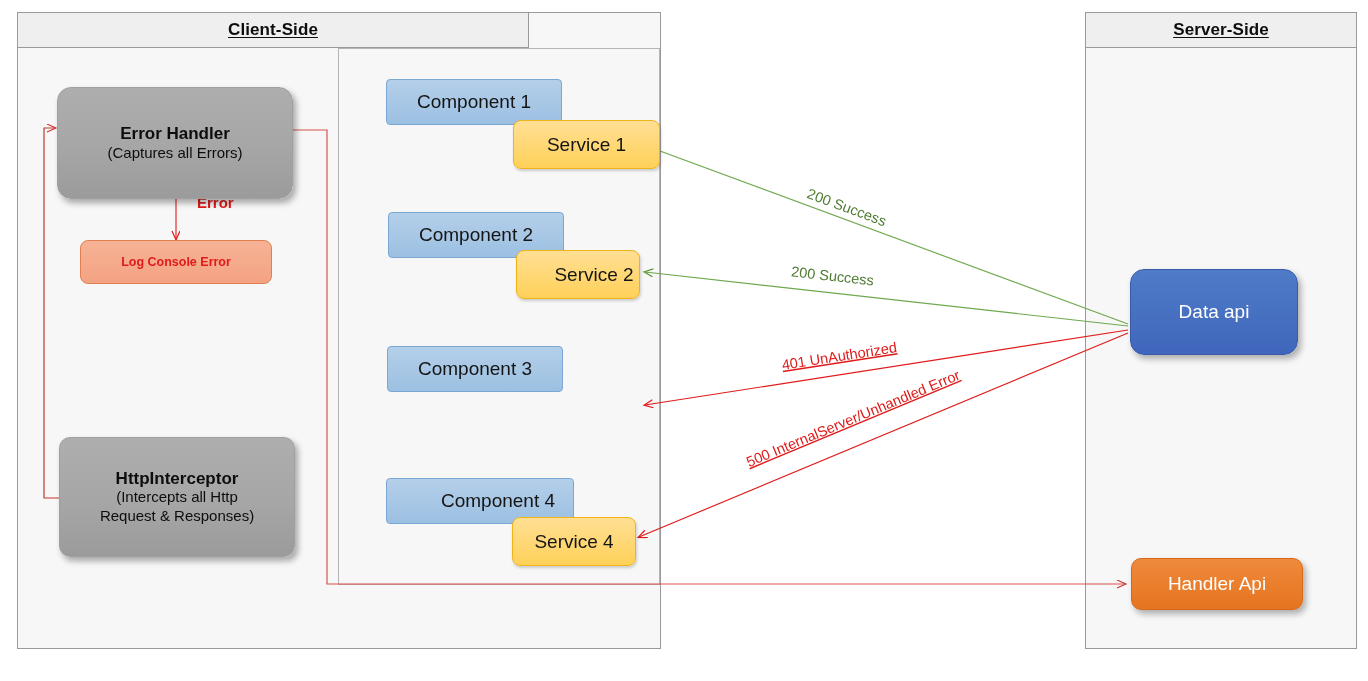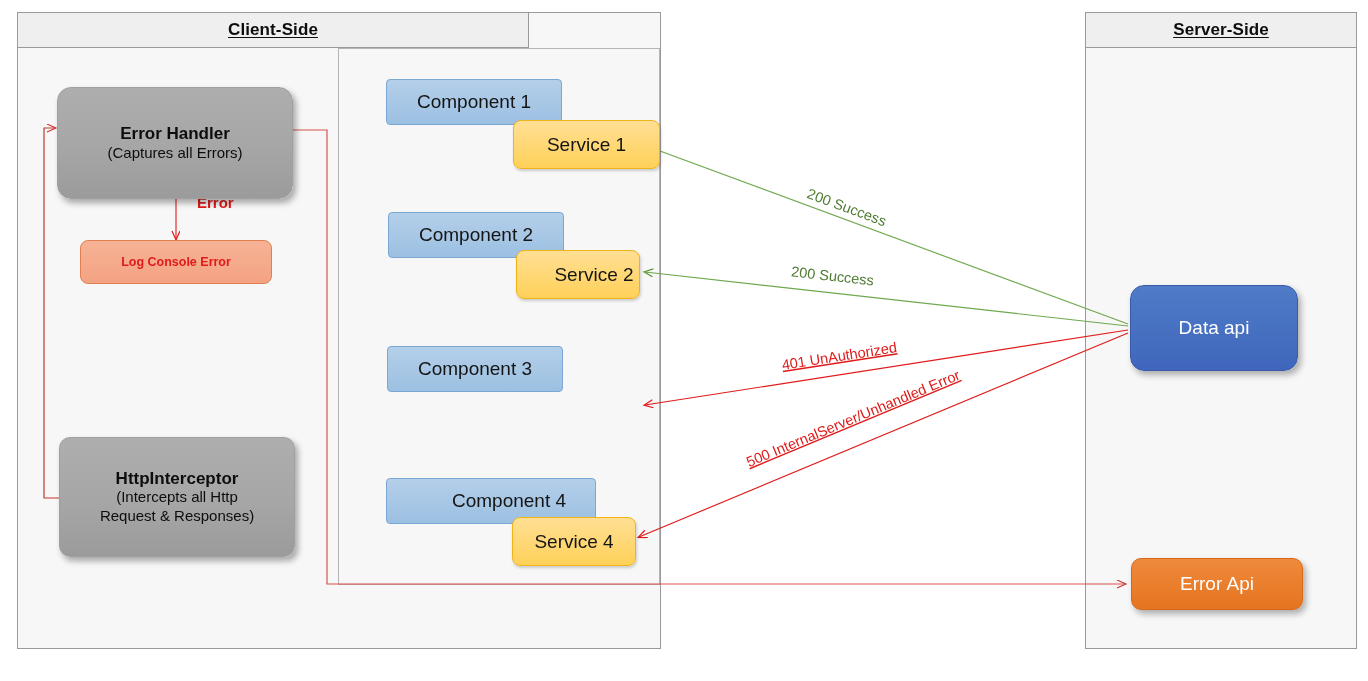--- a/index.html
+++ b/index.html
@@ -220,35 +220,35 @@
 
   <div class="box box-component" style="left:386px; top:79px; width:176px; height:46px;">
     <span>Component 1</span>
   </div>
   <div class="box box-component" style="left:388px; top:212px; width:176px; height:46px;">
     <span>Component 2</span>
   </div>
   <div class="box box-component" style="left:387px; top:346px; width:176px; height:46px;">
     <span>Component 3</span>
   </div>
-  <div class="box box-component" style="left:386px; top:478px; width:210px; height:46px;padding-left:36px;">
+  <div class="box box-component" style="left:386px; top:478px; width:188px; height:46px;padding-left:36px;">
     <span>Component 4</span>
   </div>
 
   <div class="box box-service" style="left:513px; top:120px; width:147px; height:49px;">
     <span>Service 1</span>
   </div>
   <div class="box box-service" style="left:516px; top:250px; width:124px; height:49px;padding-left:32px;">
     <span>Service 2</span>
   </div>
   <div class="box box-service" style="left:512px; top:517px; width:124px; height:49px;">
     <span>Service 4</span>
   </div>
 
-  <div class="box box-dataapi" style="left:1130px; top:285px; width:168px; height:86px;">
+  <div class="box box-dataapi" style="left:1130px; top:269px; width:168px; height:86px;">
     <span>Data api</span>
   </div>
 
   <div class="box box-loggerapi" style="left:1131px; top:558px; width:172px; height:52px;">
-    <span>Error Api</span>
+    <span>Handler Api</span>
   </div>
 
 </div>
 
 </body></html>

